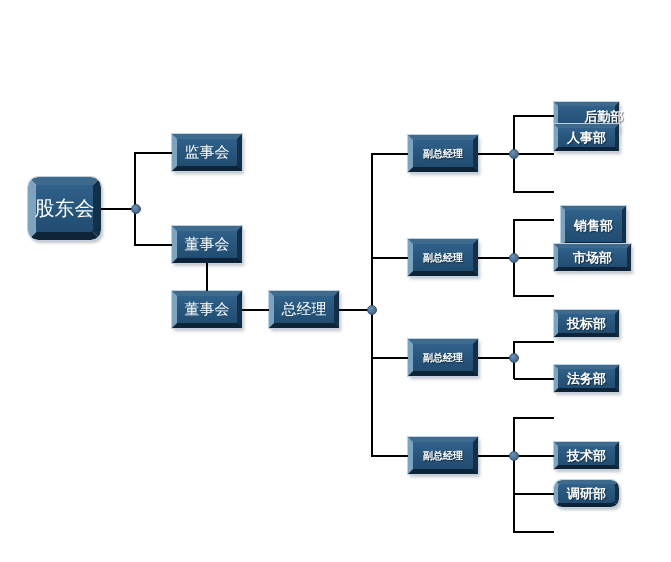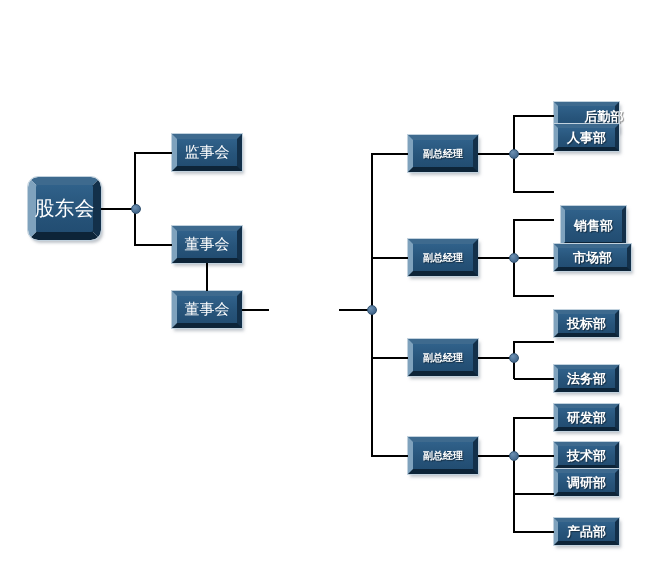--- a/index.html
+++ b/index.html
@@ -54,39 +54,38 @@
 </head>
 <body>
 
 <div id="chart">
 
 
   <div class="node big" style="left:28px;top:177px;width:73px;height:63px;">股东会</div>
   <div class="node mid" style="left:172px;top:134px;width:70px;height:37px;">监事会</div>
   <div class="node mid" style="left:172px;top:226px;width:70px;height:37px;">董事会</div>
   <div class="node mid" style="left:172px;top:291px;width:70px;height:37px;">董事会</div>
+  <div class="node mid" style="left:269px;top:291px;width:70px;height:37px;">总经理</div>
 
   <div class="node vgm" style="left:408px;top:135px;width:70px;height:37px;">副总经理</div>
   <div class="node vgm" style="left:408px;top:239px;width:70px;height:37px;">副总经理</div>
   <div class="node vgm" style="left:408px;top:339px;width:70px;height:37px;">副总经理</div>
   <div class="node vgm" style="left:408px;top:437px;width:70px;height:37px;">副总经理</div>
 
   <div class="node dept" style="left:554px;top:102px;width:65px;height:30px;padding-left:35px;">后勤部</div>
   <div class="node dept" style="left:554px;top:124px;width:65px;height:27px;">人事部</div>
 
   <div class="node dept" style="left:554px;top:206px;width:65px;height:40px;margin-left:7px;">销售部</div>
   <div class="node dept" style="left:554px;top:244px;width:77px;height:27px;">市场部</div>
   <div class="node dept" style="left:554px;top:282px;width:65px;height:27px;margin-top:28px;">投标部</div>
 
   <div class="node dept" style="left:554px;top:365px;width:65px;height:27px;">法务部</div>
 
-  <div class="node dept" style="left:554px;top:404px;width:65px;height:27px;">研发部</div>
   <div class="node dept" style="left:554px;top:442px;width:65px;height:27px;">技术部</div>
-  <div class="node dept" style="left:554px;top:469px;width:65px;height:27px;">调研部</div>
-  <div class="node dept" style="left:554px;top:518px;width:65px;height:27px;">产品部</div>
+  <div class="node dept" style="left:554px;top:480px;width:65px;height:27px;border-radius:8px;">调研部</div>
 
   <div class="hline" style="left:101px;top:207.5px;width:35px;"></div>
   <div class="vline" style="left:134px;top:151.5px;height:94px;"></div>
   <div class="hline" style="left:135px;top:151.5px;width:37px;"></div>
   <div class="hline" style="left:135px;top:243.5px;width:37px;"></div>
   <div class="vline" style="left:206px;top:263px;height:28px;"></div>
   <div class="hline" style="left:242px;top:308.5px;width:27px;"></div>
   <div class="hline" style="left:339px;top:308.5px;width:33px;"></div>
 
   <div class="vline" style="left:371px;top:152.5px;height:304px;"></div>

